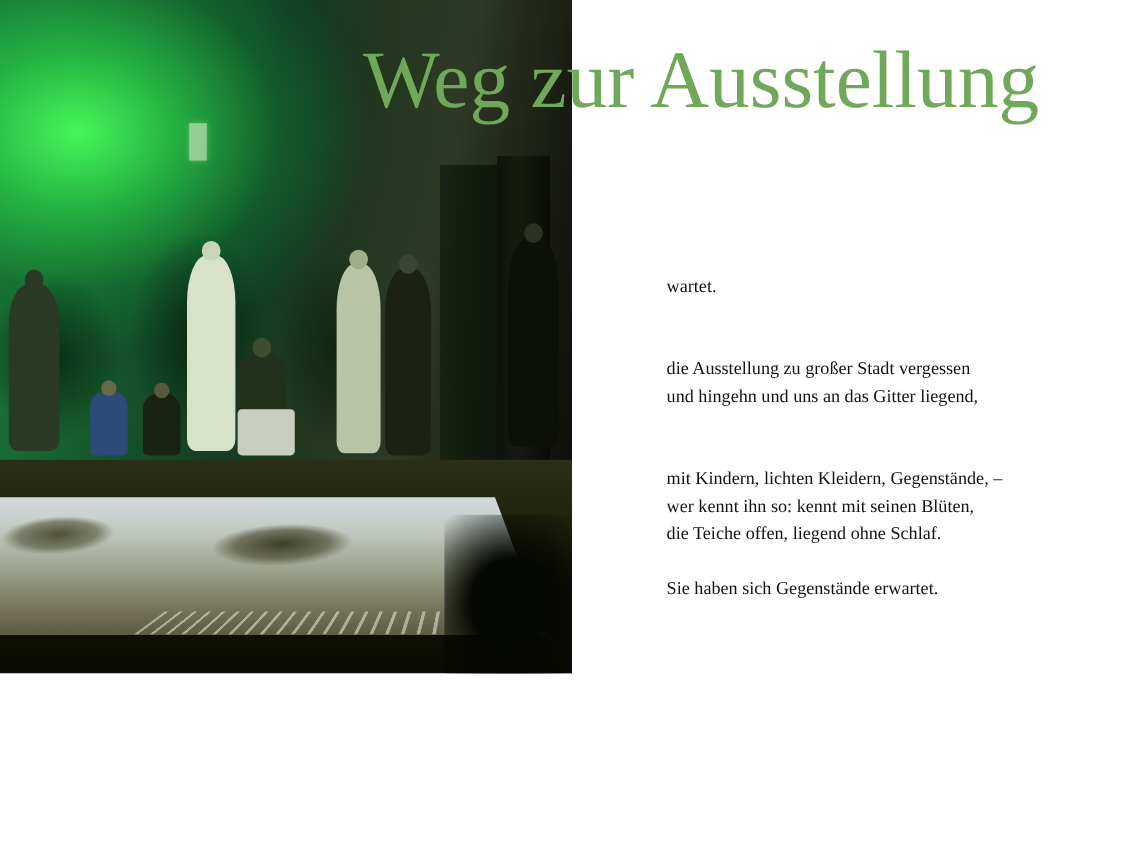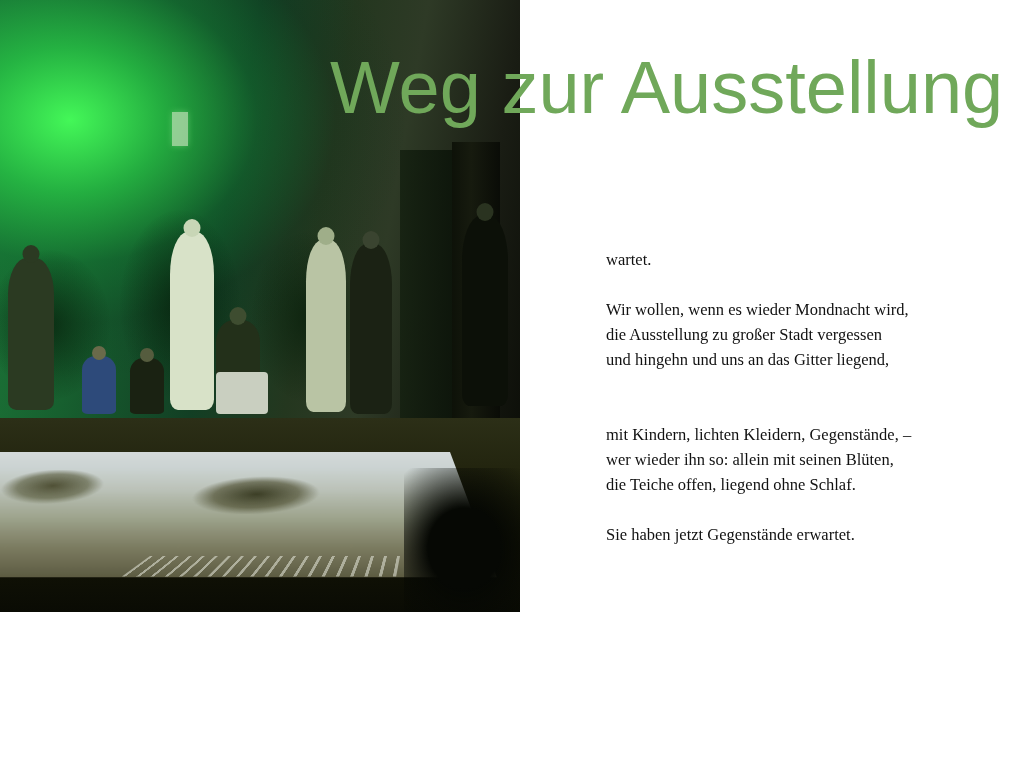--- a/index.html
+++ b/index.html
@@ -118,22 +118,22 @@
   .shadow {
     position: absolute;
     background: radial-gradient(ellipse at center, rgba(6,30,10,.72) 0%, rgba(6,30,10,0) 72%);
     border-radius: 50%;
   }
 
   
   .title {
     position: absolute;
     left: 330px;
-    top: 51px;
-    font-family: Liberation Sans, sans-serif;
+    top: 36px;
+    font-family: Liberation Serif, serif;
     font-size: 74px;
     line-height: 1;
     color: #70a85a;
     white-space: nowrap;
     letter-spacing: 0px;
     text-align: center;
   }
 
   
   .textblock {
@@ -197,26 +197,26 @@
 </div>
 
 <div class="title">Weg zur Ausstellung</div>
 
 <div class="textblock">
   <p>
     <br>
     <span>wartet.</span>
   </p>
   <p>
-    <span>Wir wollen, wenn es wieder Mondnacht wird,</span><br>
+    <br>
     <span>die Ausstellung zu großer Stadt vergessen</span><br>
     <span>und hingehn und uns an das Gitter liegend,</span><br>
   </p>
   <p>
     <br>
     <span>mit Kindern, lichten Kleidern, Gegenstände, –</span><br>
-    <span>wer wieder ihn so: allein mit seinen Blüten,</span><br>
+    <span>wer kennt ihn so: kennt mit seinen Blüten,</span><br>
     <span>die Teiche offen, liegend ohne Schlaf.</span>
   </p>
   <p>
-    <span>Sie haben jetzt Gegenstände erwartet.</span>
+    <span>Sie haben sich Gegenstände erwartet.</span>
   </p>
 </div>
 
 </body></html>

